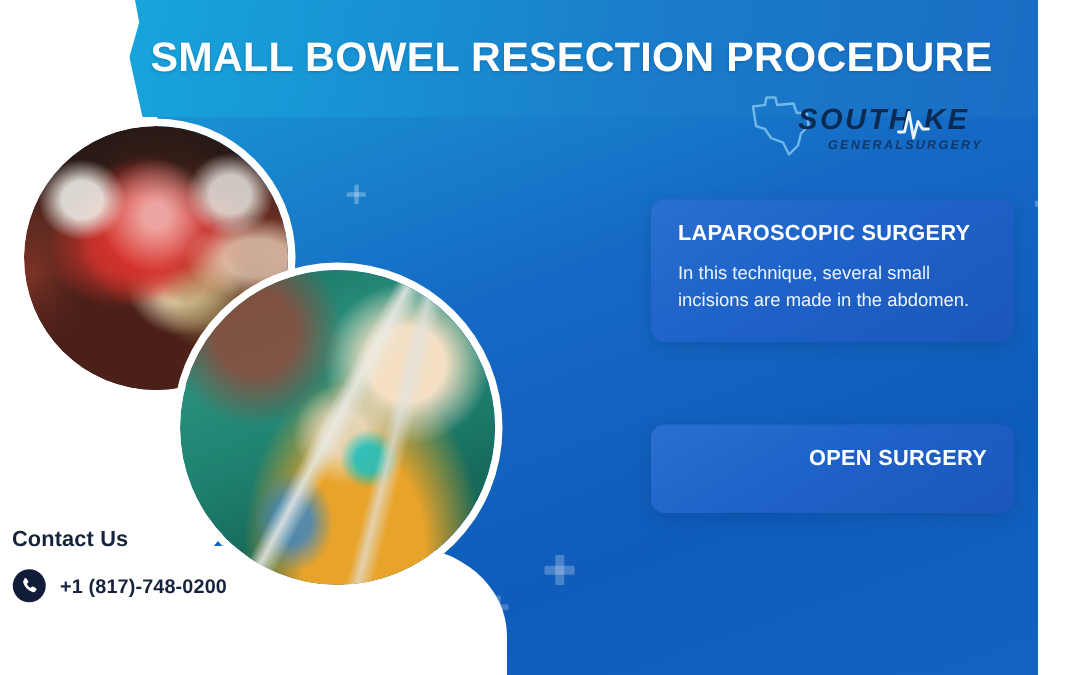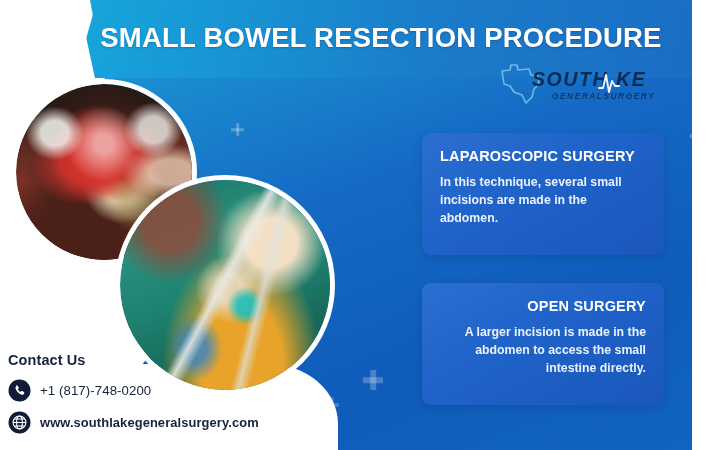--- a/index.html
+++ b/index.html
@@ -100,45 +100,45 @@
     background:
       linear-gradient(118deg, rgba(255,255,255,0) 46%, rgba(235,235,230,.85) 49%, rgba(255,255,255,0) 53%),
       linear-gradient(104deg, rgba(255,255,255,0) 62%, rgba(225,228,226,.7) 65%, rgba(255,255,255,0) 69%),
       radial-gradient(ellipse at 60% 60%, rgba(20,190,190,.85) 0 5%, rgba(20,190,190,0) 11%),
       radial-gradient(ellipse at 36% 80%, rgba(40,130,210,.75) 0 6%, rgba(40,130,210,0) 14%),
       radial-gradient(ellipse at 24% 20%, rgba(150,70,55,.8) 0 12%, rgba(150,70,55,0) 26%);
   }
 
   
   .card{
-    position:absolute;left:422px;width:242px;
+    position:absolute;left:434px;width:242px;
     background:linear-gradient(150deg,#2a6fd0 0%,#1f62c8 45%,#1a57bb 100%);
     border-radius:9px;
     box-shadow:0 3px 10px rgba(5,40,90,.2);
-    padding:16px 18px 28px 18px;
+    padding:16px 18px 18px 18px;
     box-sizing:border-box;
   }
   .card-1{top:133px;}
   .card-2{top:283px;text-align:right;}
   .card h3{
     margin:0 0 9px 0;color:#ffffff;font-size:14.5px;font-weight:bold;
     letter-spacing:.2px;line-height:1.1;
   }
   .card p{
-    margin:0;color:#eaf2fd;font-size:12.3px;line-height:1.45;font-weight:700;
+    margin:0;color:#eaf2fd;font-size:12.3px;line-height:1.45;font-weight:400;
   }
 
   
   .contact{position:absolute;left:8px;top:352px;width:330px;}
   .contact h4{
     margin:0 0 11px 0;color:#15233c;font-size:14.5px;font-weight:bold;letter-spacing:.1px;
   }
   .crow{display:flex;align-items:center;margin-bottom:9px;}
   .crow .ico{width:23px;height:23px;flex:0 0 23px;margin-right:9px;}
-  .crow .txt{color:#15233c;font-size:13.2px;font-weight:normal;letter-spacing:.1px;white-space:nowrap;}
+  .crow .txt{color:#15233c;font-size:13.2px;font-weight:bold;letter-spacing:.1px;white-space:nowrap;}
   .crow .txt.web{font-weight:bold;font-size:12.9px;}
 </style>
 </head>
 <body>
 
 <div id="poster">
 
   <div class="right-panel"></div>
 
   <div class="plus" style="left:684px;top:56px;width:22px;height:22px;color:rgba(255,255,255,.34);">
@@ -196,49 +196,33 @@
       </div>
   </div>
 
   <div class="card card-1">
     <h3>LAPAROSCOPIC SURGERY</h3>
     <p>In this technique, several small incisions are made in the abdomen.</p>
   </div>
 
   <div class="card card-2">
     <h3>OPEN SURGERY</h3>
-    <p>A larger incision is made in the abdomen to access the small intestine directly.</p>
   </div>
 
   <div class="contact">
     <h4>Contact Us</h4>
 
     <div class="crow">
       <span class="ico">
         <svg width="23" height="23" viewBox="0 0 23 23">
           <circle cx="11.5" cy="11.5" r="11" fill="#101c38"></circle>
           <path d="M8.3 6.6c.5-.4 1.2-.3 1.5.3l.9 1.5c.3.5.2 1.1-.3 1.4l-.6.4
                    c.5 1.2 1.5 2.2 2.7 2.8l.4-.6c.3-.5.9-.6 1.4-.3l1.5.9
                    c.6.3.7 1 .3 1.5l-.5.7c-.5.6-1.3.8-2 .5
                    c-2.9-1.1-5.1-3.3-6.1-6.2-.2-.7 0-1.5.6-2z" fill="#ffffff"></path>
         </svg>
       </span>
       <span class="txt">+1 (817)-748-0200</span>
     </div>
 
-    <div class="crow">
-      <span class="ico">
-        <svg width="23" height="23" viewBox="0 0 23 23">
-          <circle cx="11.5" cy="11.5" r="11" fill="#101c38"></circle>
-          <g fill="none" stroke="#ffffff" stroke-width="1.1">
-            <circle cx="11.5" cy="11.5" r="6.4"></circle>
-            <ellipse cx="11.5" cy="11.5" rx="2.9" ry="6.4"></ellipse>
-            <line x1="5.1" y1="11.5" x2="17.9" y2="11.5"></line>
-            <line x1="6.1" y1="8" x2="16.9" y2="8"></line>
-            <line x1="6.1" y1="15" x2="16.9" y2="15"></line>
-          </g>
-        </svg>
-      </span>
-      <span class="txt web">www.southlakegeneralsurgery.com</span>
-    </div>
   </div>
 
 </div>
 
 </body></html>

